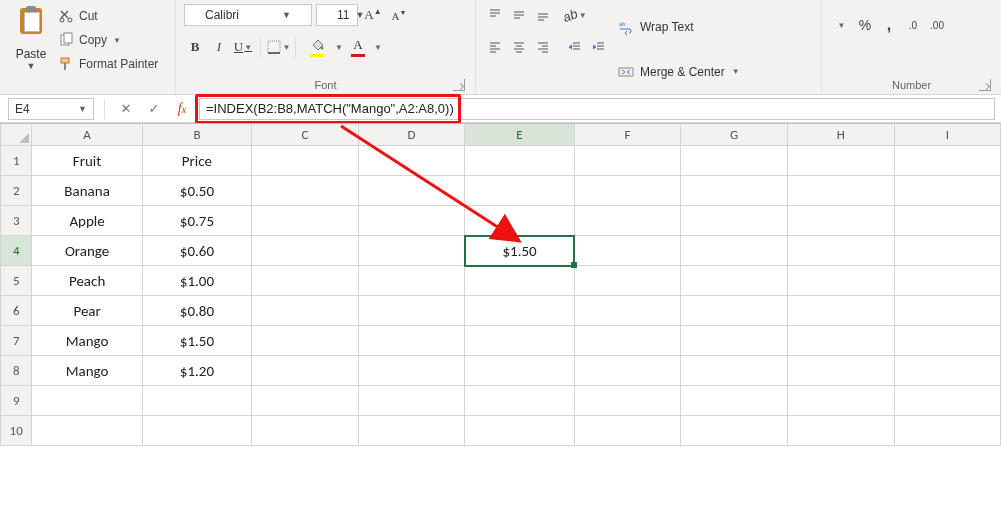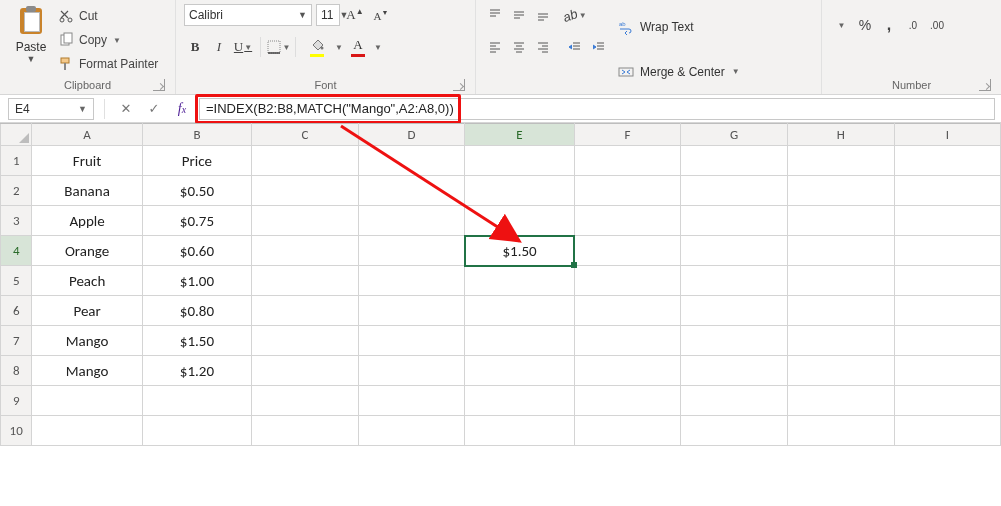--- a/index.html
+++ b/index.html
@@ -49,29 +49,29 @@
   .paste-big {
     display:flex; flex-direction:column; align-items:center; justify-content:flex-start;
     width:46px; padding-top:2px;
   }
   .paste-icon {
     width:30px; height:30px; position:relative;
   }
   .paste-icon .board{position:absolute;left:4px;top:2px;width:22px;height:26px;background:#c9832b;border-radius:3px;}
   .paste-icon .clip{position:absolute;left:10px;top:0;width:10px;height:6px;background:#8a8a8a;border-radius:2px;}
   .paste-icon .sheet{position:absolute;left:8px;top:6px;width:16px;height:20px;background:#fff;border:1px solid #bbb;}
-  .paste-label{font-size:12px;color:#333;margin-top:4px;}
+  .paste-label{font-size:12px;color:#333;margin-top:11px;}
   .paste-dd{font-size:9px;color:#555;}
   .clip-right { display:flex; flex-direction:column; justify-content:flex-start; gap:4px; padding-left:4px; padding-top:2px;}
   .clip-item { display:flex; align-items:center; gap:5px; font-size:12px; color:#444; cursor:default; height:20px;}
   .ico { width:16px; height:16px; display:inline-flex; align-items:center; justify-content:center; }
   .ico svg{width:16px;height:16px;}
   
   .font-row1{display:flex;align-items:center;gap:4px;}
-  .combo{background:#fff;border:1px solid #c8c8c8;height:22px;display:flex;align-items:center;padding:0 4px;font-size:12px;color:#333;}
+  .combo{background:#fff;border:1px solid #c8c8c8;height:22px;display:flex;align-items:center;padding:0 20px;font-size:12px;color:#333;}
   .combo .dd{margin-left:auto;font-size:9px;color:#555;padding-left:6px;}
   .sq{width:22px;height:22px;border:1px solid transparent;display:inline-flex;align-items:center;justify-content:center;font-size:13px;color:#444;}
   .font-row2{display:flex;align-items:center;gap:2px;margin-top:10px;}
   .btxt{font-family:"Times New Roman",serif;}
   .und{ text-decoration: underline; }
   .ddtiny{font-size:8px;color:#666;margin-left:1px;}
   .colorbar{width:14px;height:3px;display:block;margin-top:1px;}
   
   .align-col{display:flex;flex-direction:column;gap:10px;}
   .align-row{display:flex;gap:2px;}
@@ -81,21 +81,21 @@
   .num-row2{display:flex;gap:2px;}
   
   .fbar{
     display:flex;align-items:center;height:28px;
     border-bottom:1px solid #d6d6d6;background:#fff;padding:0 6px 0 8px;gap:6px;
   }
   .namebox{width:86px;height:22px;border:1px solid #c8c8c8;background:#fff;display:flex;align-items:center;padding:0 6px;font-size:12px;}
   .namebox .dd{margin-left:auto;font-size:9px;color:#666;}
   .fb-div{width:1px;height:20px;background:#e0e0e0;margin:0 4px;}
   .fb-btn{width:22px;height:22px;display:inline-flex;align-items:center;justify-content:center;color:#777;font-size:13px;}
-  .fxlbl{font-style:italic;font-family:"Times New Roman",serif;font-size:14px;color:#4c1d95;}
+  .fxlbl{font-style:italic;font-family:"Times New Roman",serif;font-size:14px;color:#c2410c;}
   .formula-input{
     flex:1;height:22px;border:1px solid #c8c8c8;background:#fff;
     font-size:13px;padding:0 6px;color:#222;display:flex;align-items:center;
   }
   .red-outline{
     position:absolute;border:3px solid #e11;border-radius:2px;pointer-events:none;
   }
   
   .grid-wrap{position:relative;}
   table.sheet{border-collapse:collapse;table-layout:fixed;}
@@ -159,24 +159,20 @@
         <div class="clip-item">
           <span class="ico">
             <svg viewBox="0 0 16 16">
                 <rect x="3" y="2" width="8" height="5" fill="#f4c98b" stroke="#b07a2c"></rect>
                 <rect x="6" y="7" width="2" height="7" fill="#888"></rect>
               </svg>
           </span>
           <span>Format Painter</span>
         </div>
       </div>
-    </div>
-    <div class="group-label">
-      <span>Clipboard</span>
-      <span class="group-dialog"></span>
     </div>
   </div>
 
   <div class="group" style="width:300px">
     <div class="group-body" style="flex-direction:column">
       <div class="font-row1">
         <div class="combo" style="width:128px">
           <span>Calibri</span>
           <span class="dd">▼</span>
         </div>

